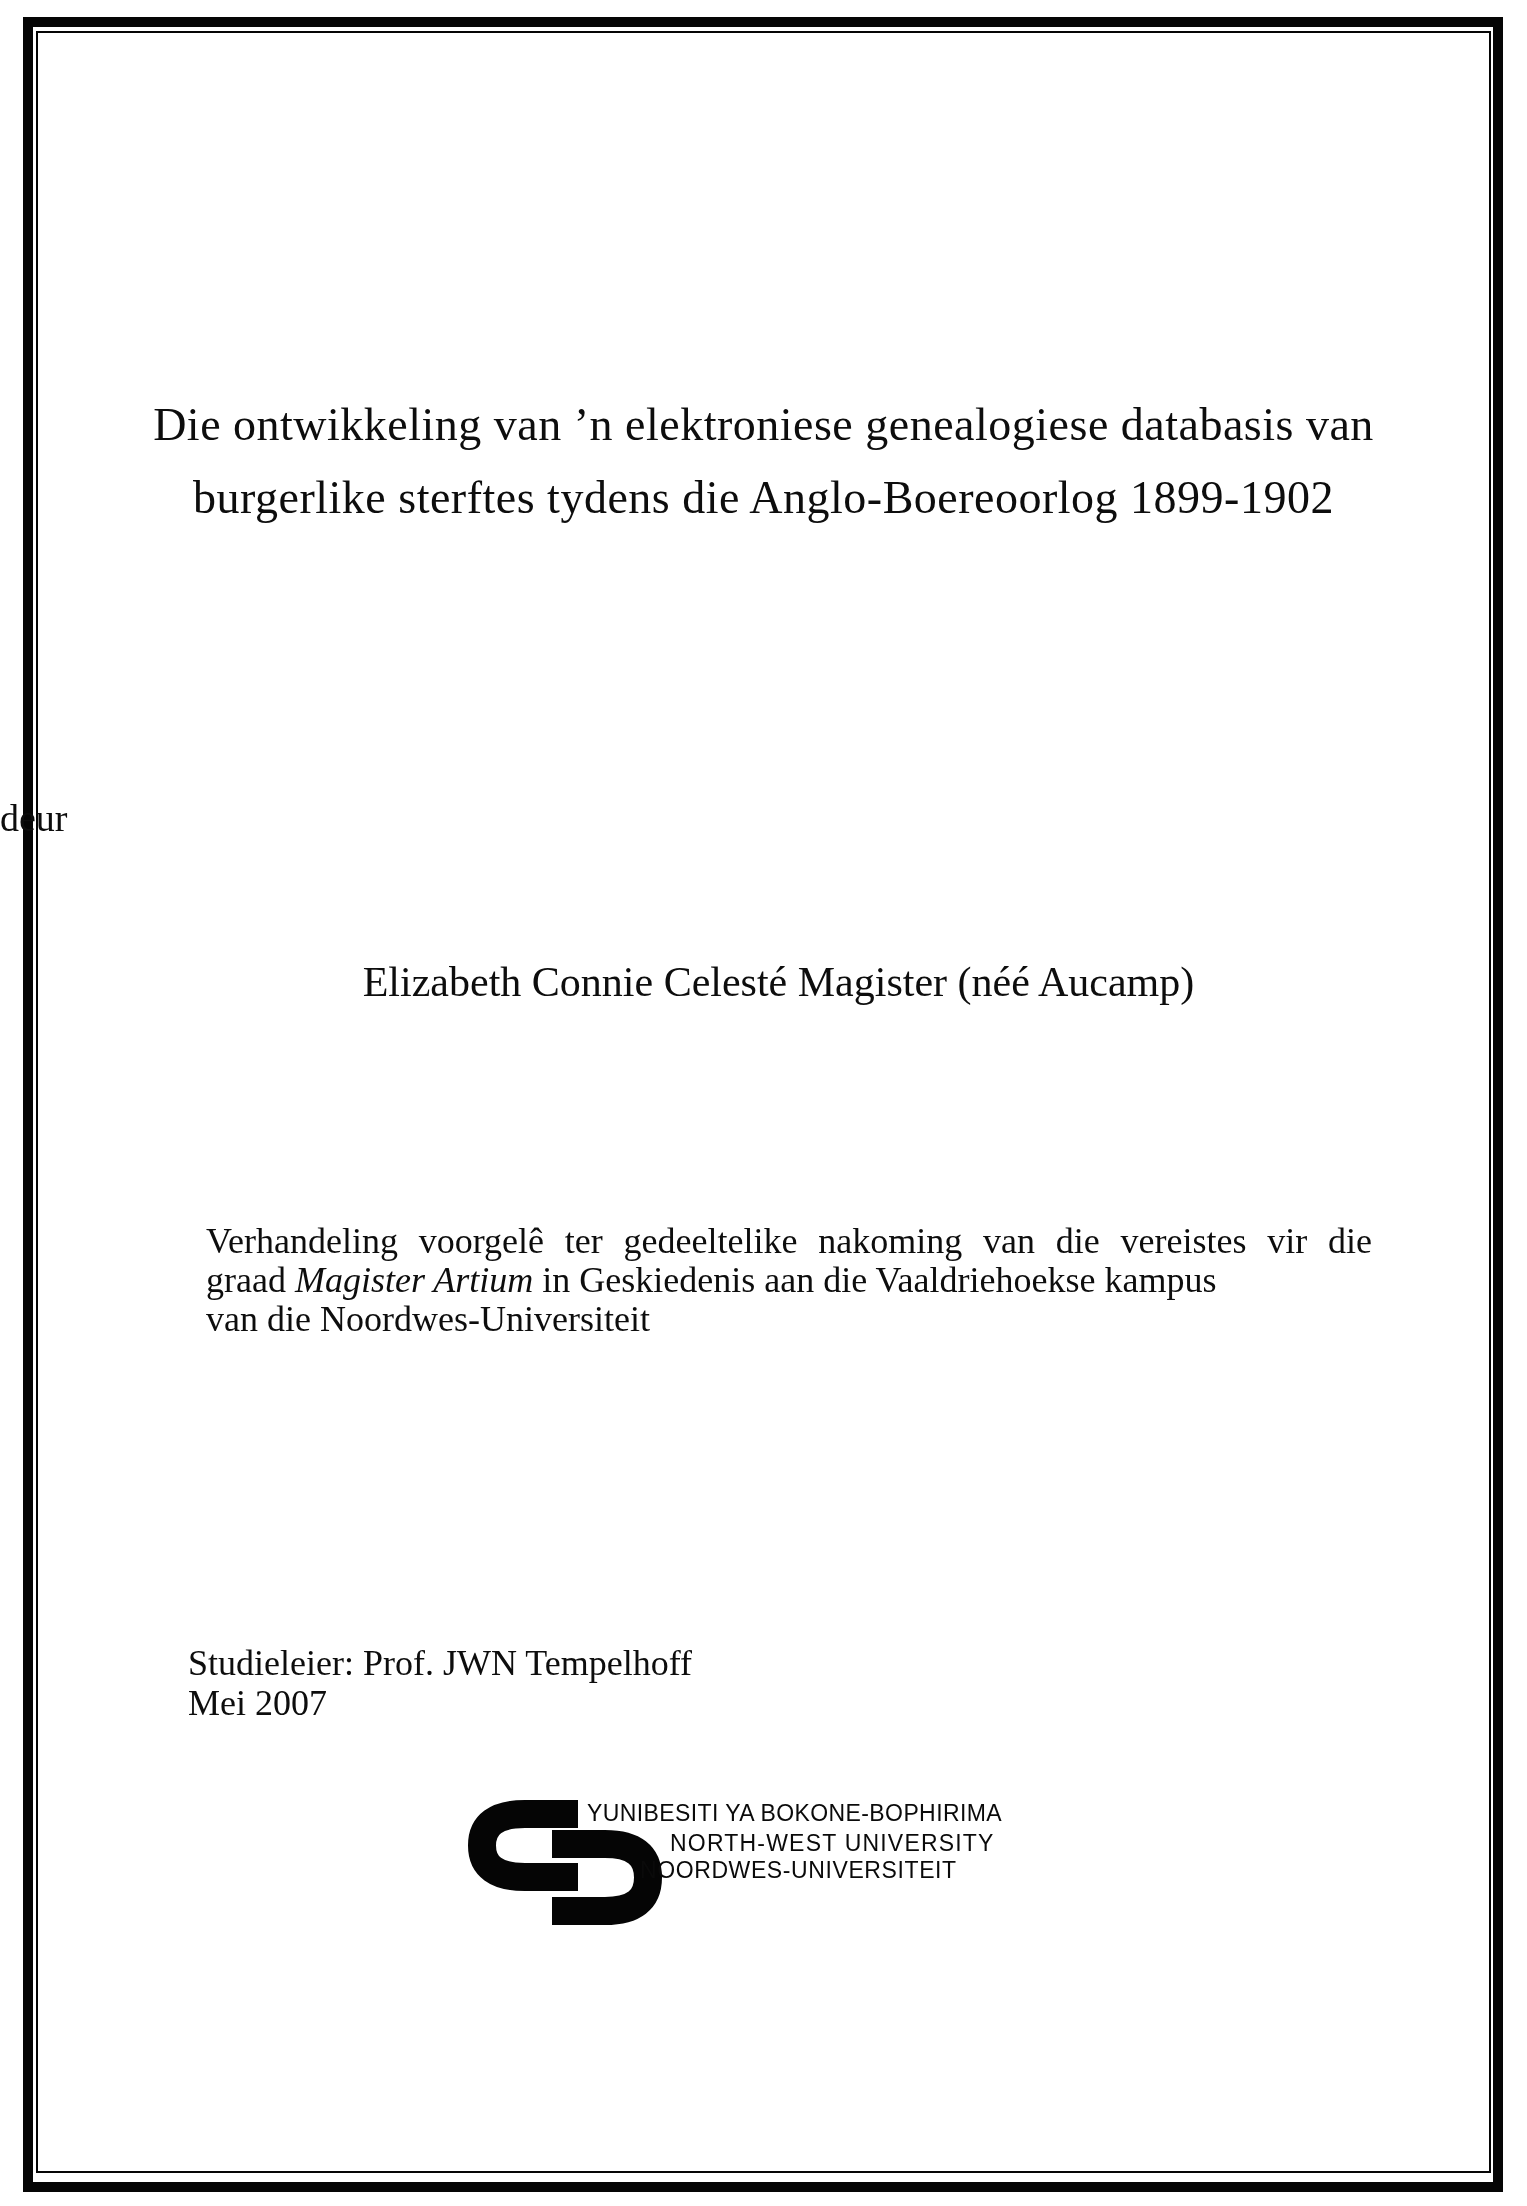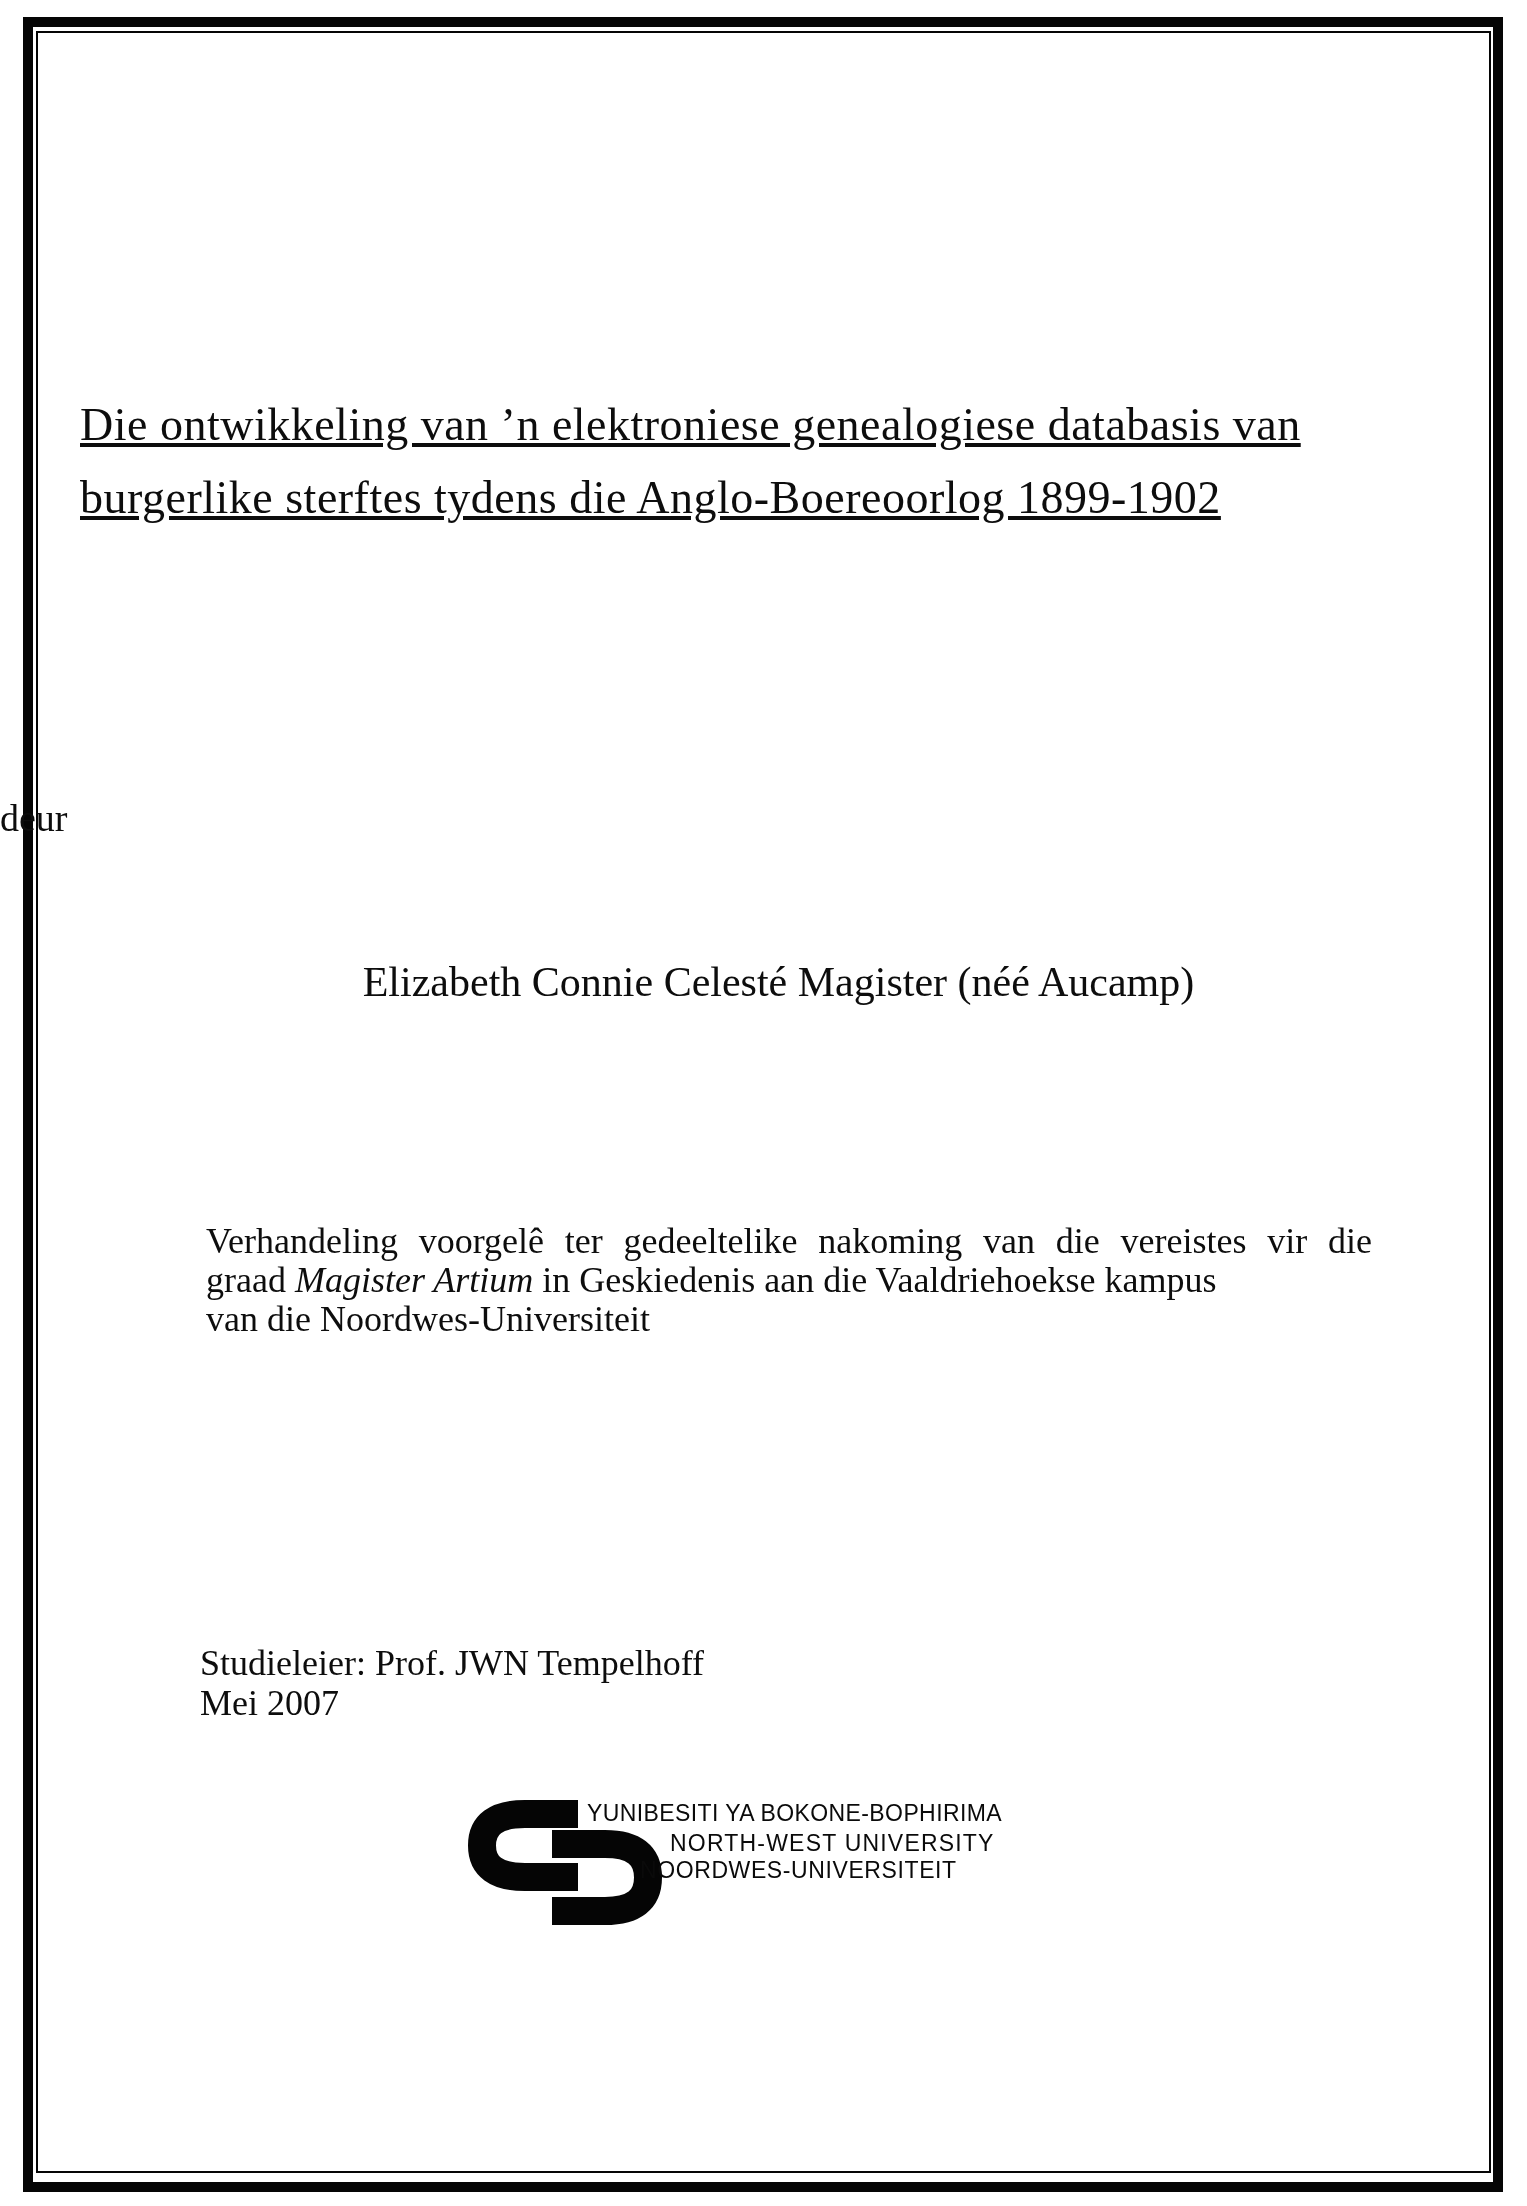--- a/index.html
+++ b/index.html
@@ -19,26 +19,25 @@
     border: 10px solid #050505;
   }
   .frame-inner {
     position: absolute;
     left: 36px; top: 31px; right: 36px; bottom: 33px;
     border: 2px solid #050505;
   }
   .thesis-title {
     position: absolute;
     left: 80px; right: 80px; top: 388px;
-    text-align: left;
+    text-align: center;
     font-size: 46px;
     line-height: 73px;
     letter-spacing: 0.5px;
     white-space: nowrap;
-    text-decoration: underline;
   }
   .byline {
     position: absolute;
     left: 0; right: 0; top: 796px;
     text-align: left;
     font-size: 38px;
     line-height: 44px;
   }
   .author {
     position: absolute;
@@ -54,21 +53,21 @@
     font-size: 36px;
     line-height: 39px;
   }
   .decl-line-justified {
     text-align: justify;
     text-align-last: justify;
   }
   .italic { font-style: italic; }
   .credits {
     position: absolute;
-    left: 200px; top: 1643px;
+    left: 188px; top: 1643px;
     font-size: 36px;
     line-height: 40px;
   }
   .logo-mark {
     position: absolute;
     left: 465px; top: 1798px;
     width: 200px; height: 130px;
   }
   .logo-text {
     position: absolute;

